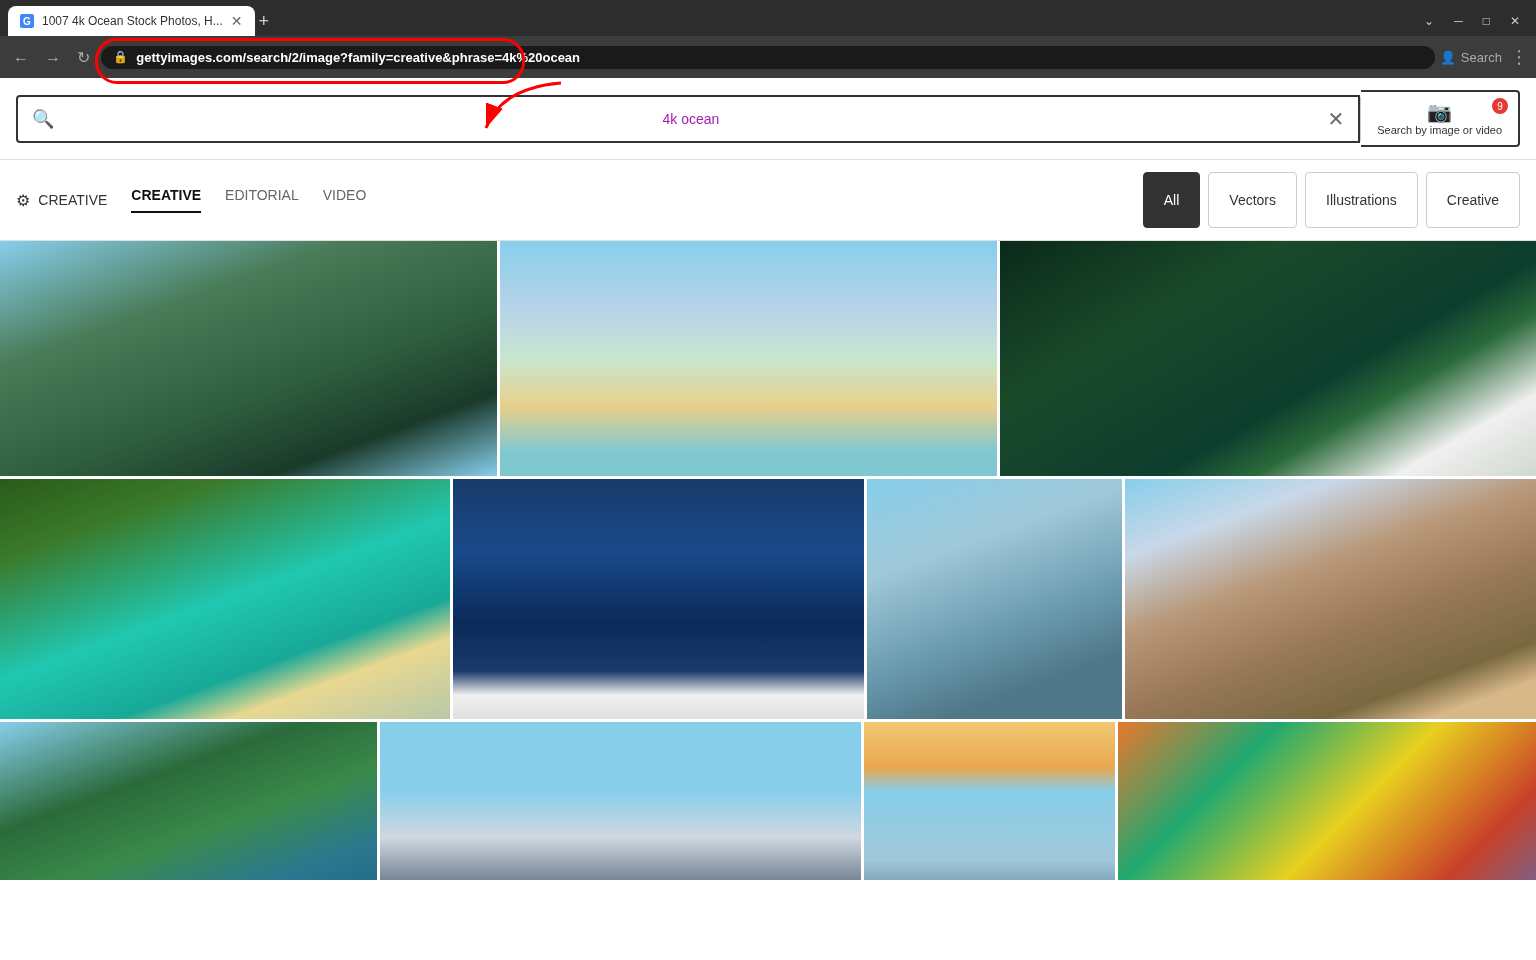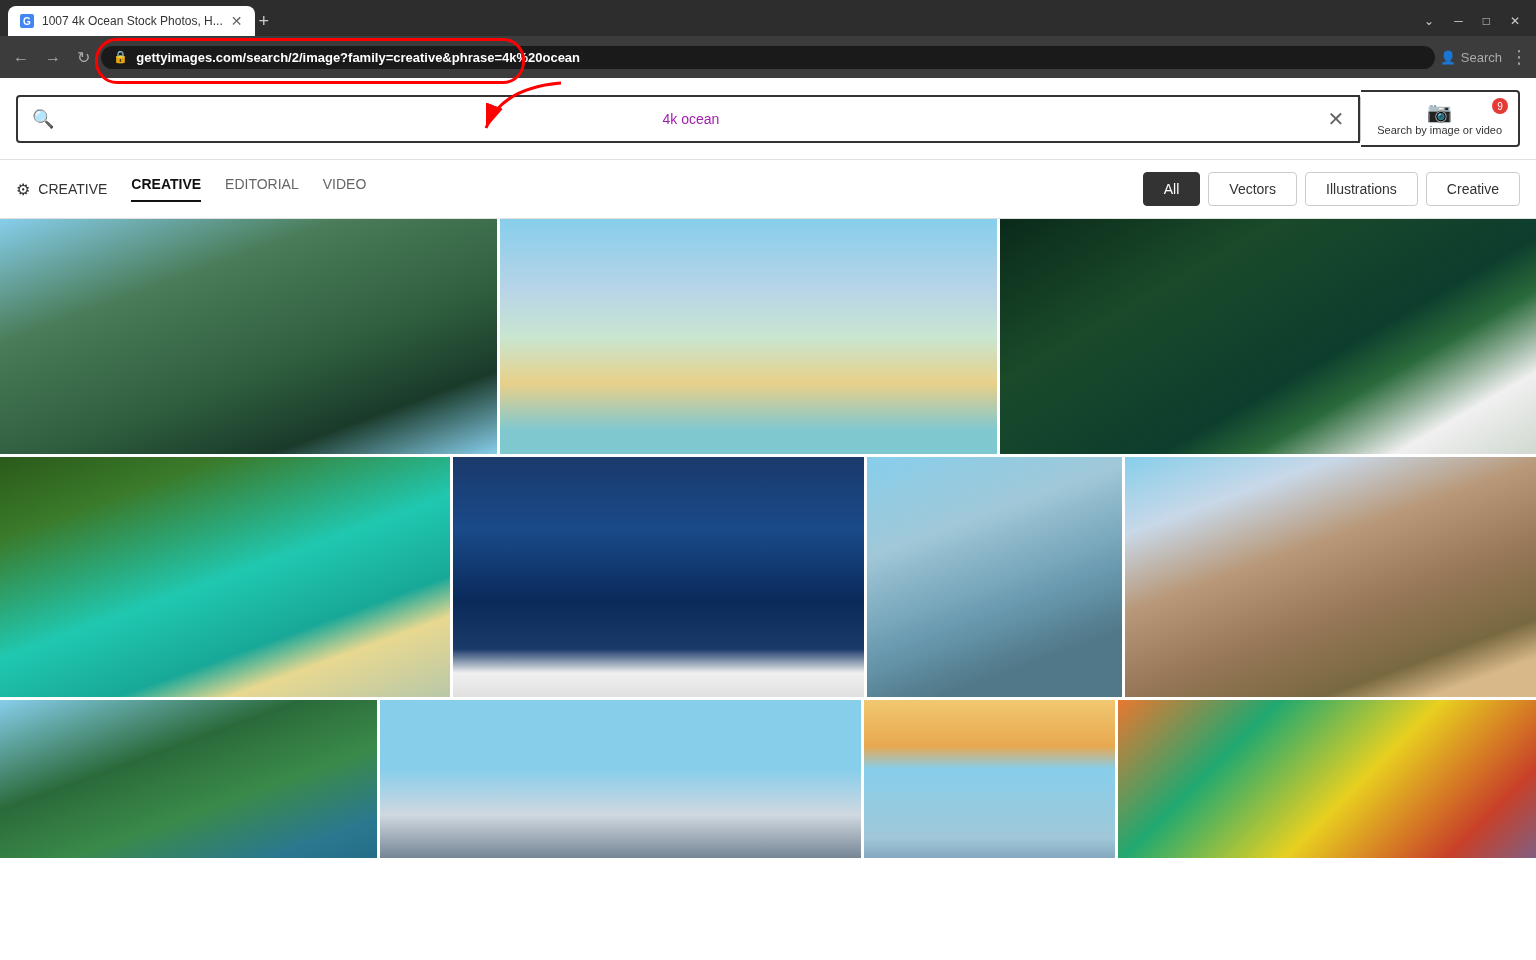--- a/index.html
+++ b/index.html
@@ -207,21 +207,21 @@
       text-decoration: none; font-weight: normal;
       border-bottom: 2px solid transparent;
     }
     .filter-tab.active {
       color: #111; font-weight: bold; border-bottom: 2px solid #111;
     }
     .type-filter-btns {
       display: flex; gap: 8px; margin-left: auto;
     }
     .type-btn {
-      padding: 8px 20px;
+      padding: 19px 20px;
       border: 1px solid #ccc;
       border-radius: 4px;
       background: #fff;
       cursor: pointer;
       font-size: 14px;
       color: #333;
     }
     .type-btn.active {
       background: #333;
       color: #fff;

